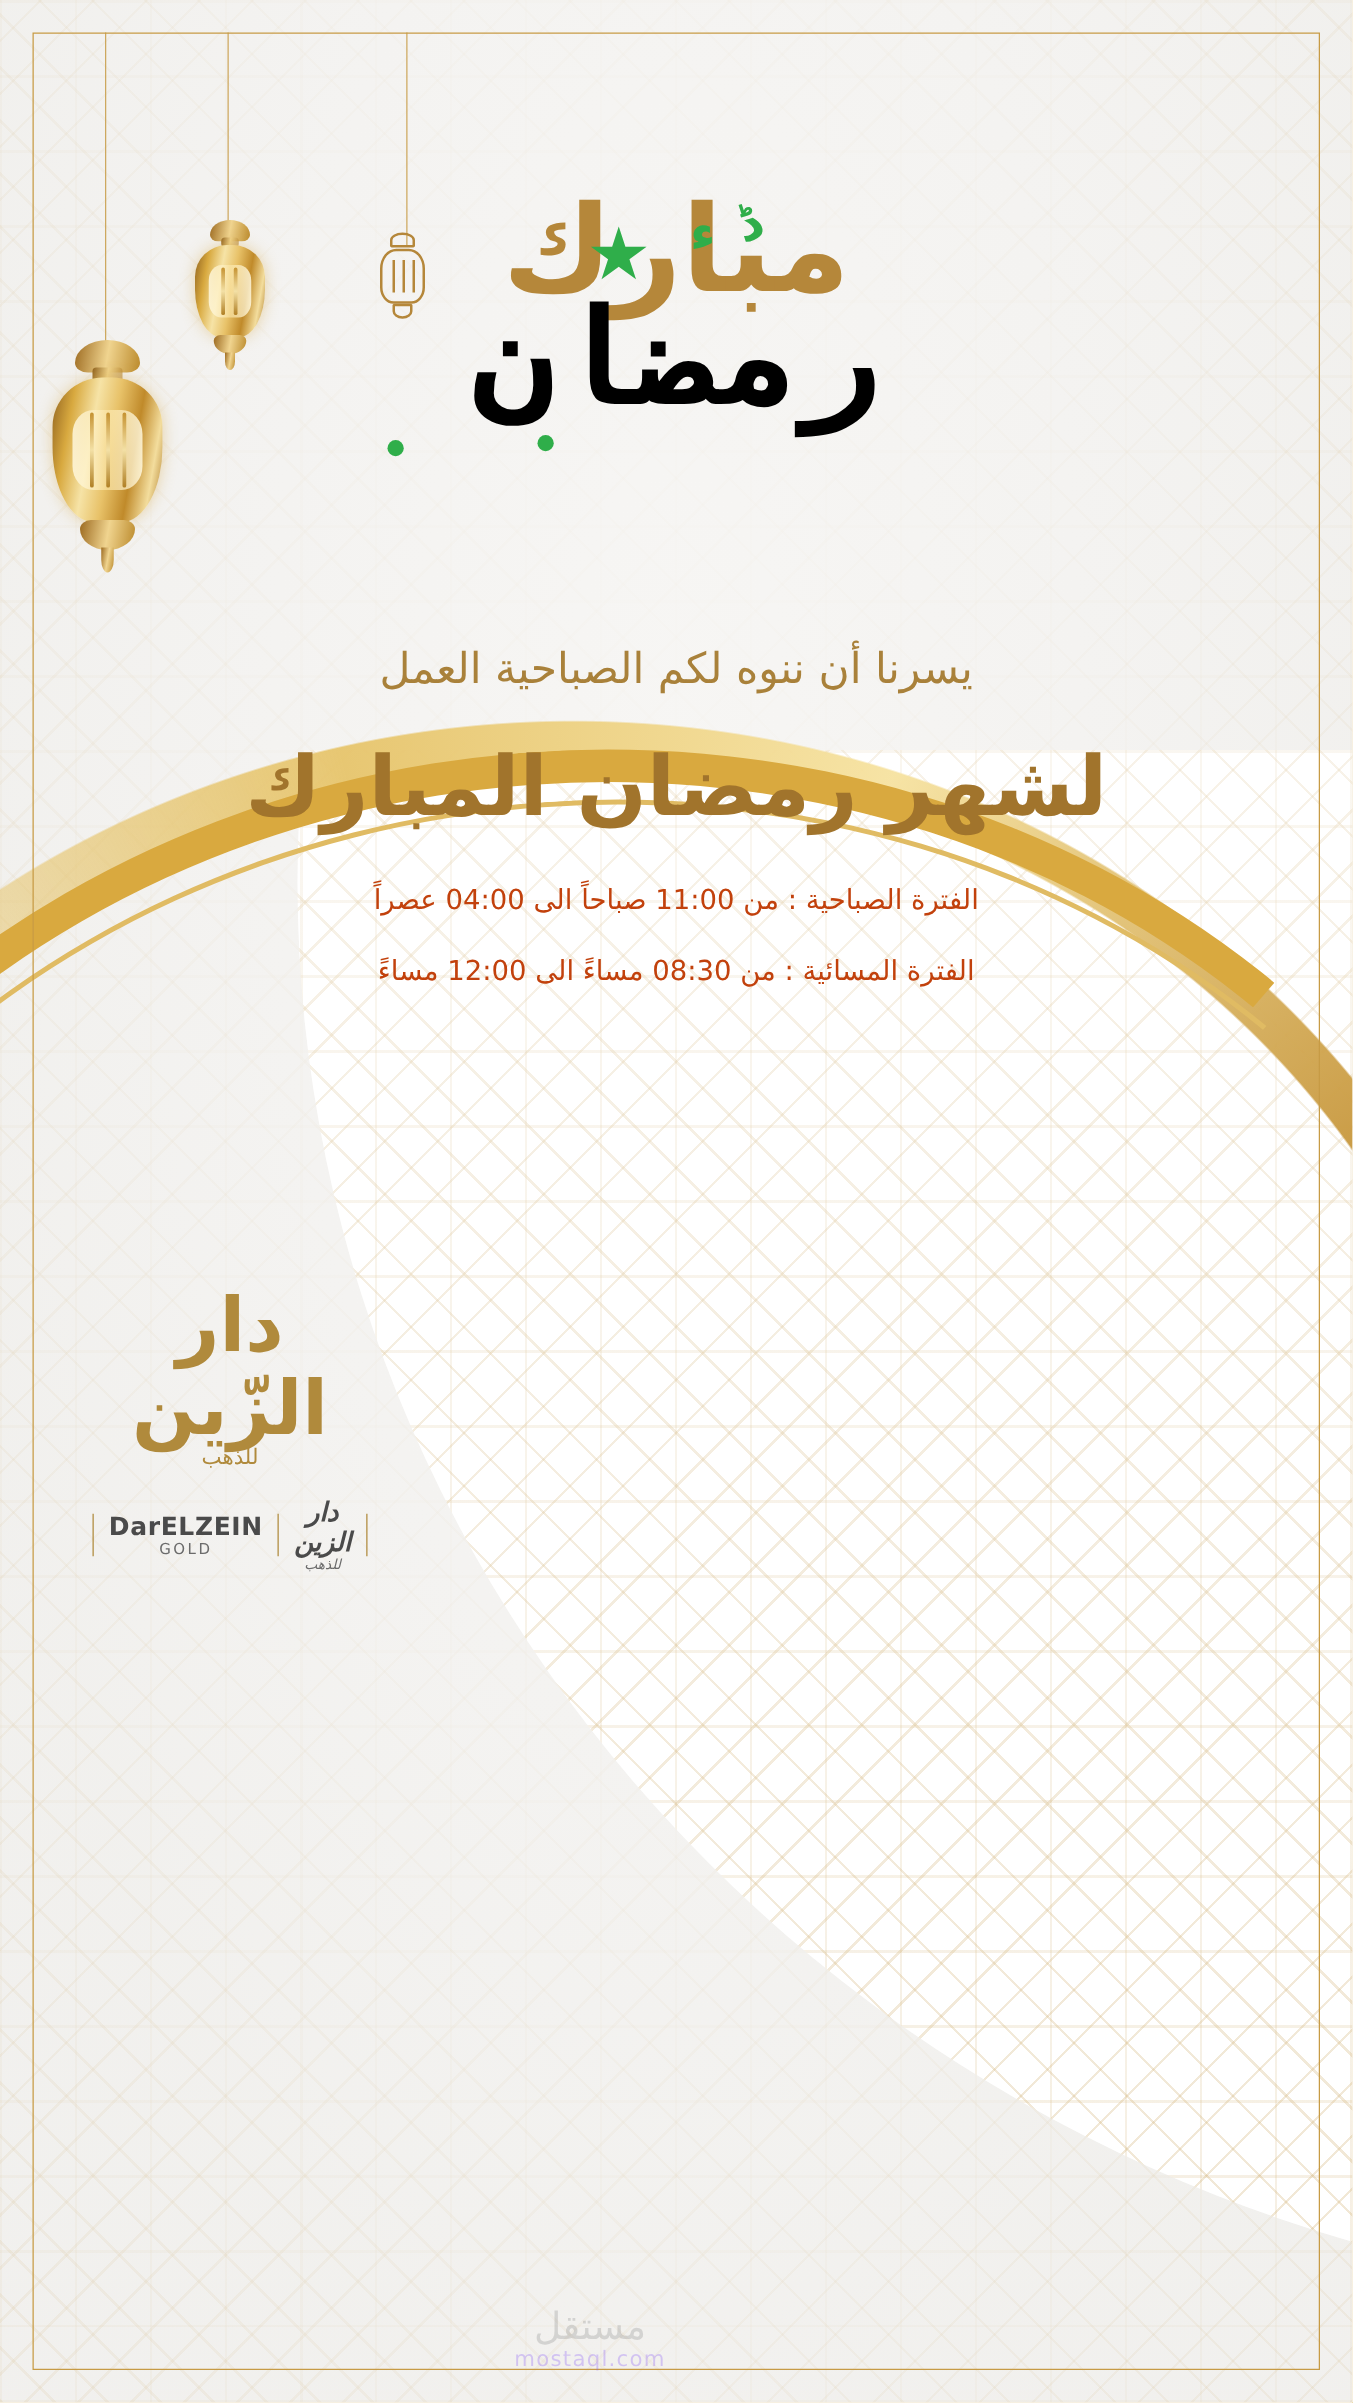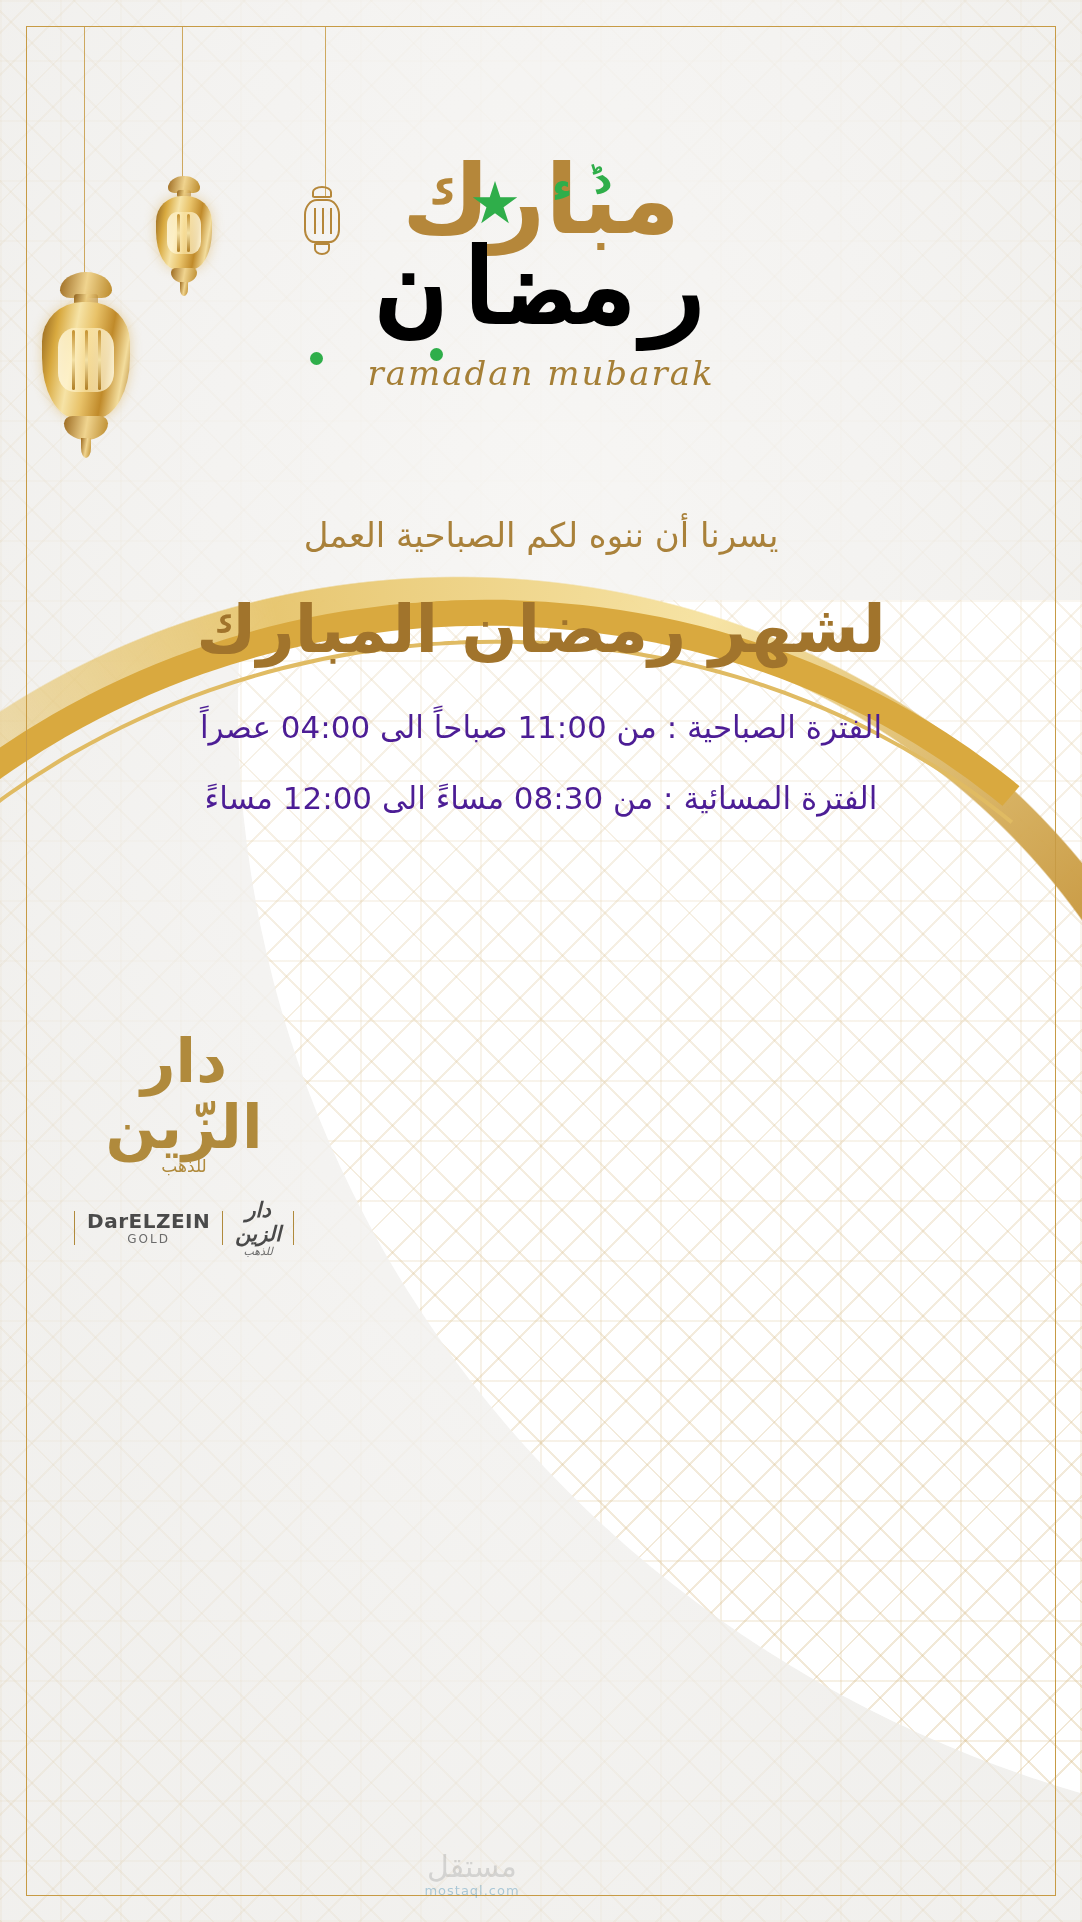--- a/index.html
+++ b/index.html
@@ -283,22 +283,22 @@
     line-height: 1.5;
   }
   .line-title {
     font-size: 66px;
     font-weight: 700;
     color: #a1742c;
     margin-top: 26px;
     line-height: 1.3;
   }
   .line-hours {
-    font-size: 31px;
-    color: #4c1d95;
+    font-size: 22px;
+    color: #c2410c;
     margin-top: 30px;
     line-height: 1.6;
     letter-spacing: 0.5px;
   }
   .line-hours.second { margin-top: 22px; text-align: center; }
 
   
   .brand {
     position: absolute;
     left: 74px;
@@ -371,22 +371,22 @@
     text-align: center;
     opacity: 0.30;
   }
   .wm-ar {
     font-size: 30px;
     color: #8f8f8f;
     direction: rtl;
     line-height: 1.1;
   }
   .wm-en {
-    font-size: 13px;
-    color: #0369a1;
+    font-size: 17px;
+    color: #8b5cf6;
     letter-spacing: 1px;
   }
 </style>
 </head>
 <body>
 
 <div id="poster">
 
   <div class="pattern-layer"></div>
   <div class="pattern-soft"></div>
@@ -438,21 +438,20 @@
   </div>
 
   <div class="calligraphy">
     <div class="star">★</div>
     <div class="accent-green accent-1">ء</div>
     <div class="accent-green accent-2">ڈ</div>
     <div class="calli-line-1">مبارك</div>
     <div class="dot-green dot-a"></div>
     <div class="dot-green dot-b"></div>
     <div class="calli-line-2">رمضان</div>
-    <div class="calli-latin">ramadan mubarak</div>
   </div>
 
   <div class="body-block">
     <div class="line-intro">يسرنا أن ننوه لكم الصباحية العمل</div>
     <div class="line-title">لشهر رمضان المبارك</div>
     <div class="line-hours first">الفترة الصباحية : من  11:00  صباحاً الى  04:00  عصراً</div>
     <div class="line-hours second">الفترة المسائية : من  08:30  مساءً الى  12:00  مساءً</div>
   </div>
 
   <div class="brand">

